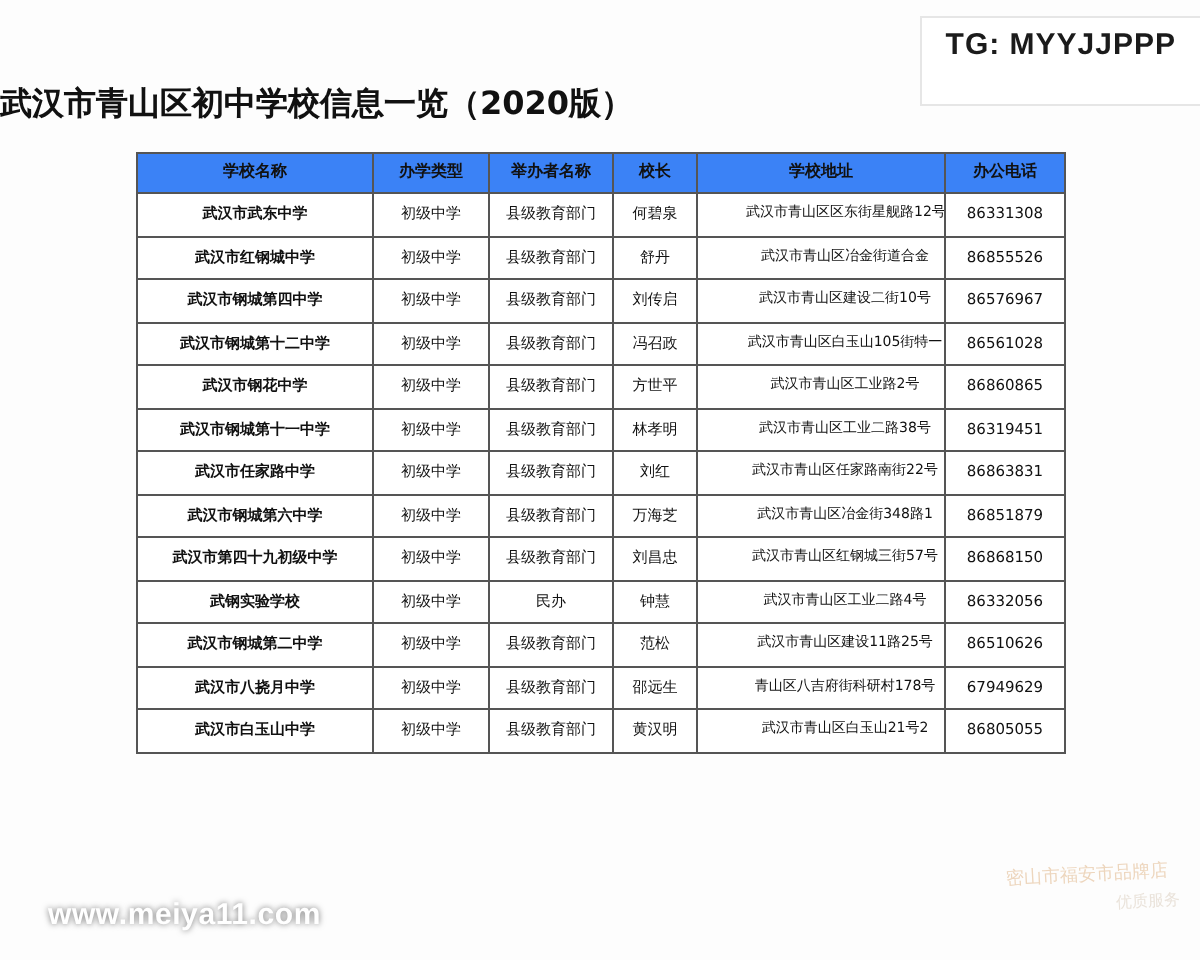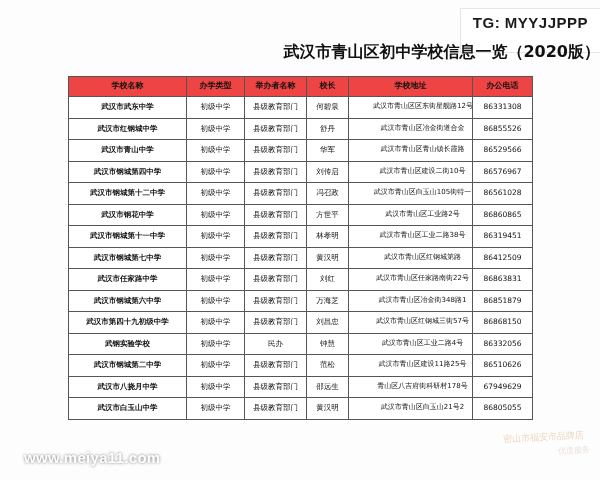--- a/index.html
+++ b/index.html
@@ -34,21 +34,21 @@
     padding: 5px 12px 21px 12px;
     font-family: "Liberation Sans", sans-serif;
     border: 1px solid #e6e6e6;
     border-right: none;
   }
   .doc-title {
     position: absolute;
     top: 42px;
     left: 0;
     width: 600px;
-    text-align: right;
+    text-align: left;
     font-size: 16px;
     font-weight: bold;
     color: #111111;
     font-family: "DejaVu Sans", "Liberation Sans", sans-serif;
   }
   table.schools {
     position: absolute;
     top: 76px;
     left: 68px;
     width: 464px;
@@ -64,21 +64,21 @@
     text-align: center;
     vertical-align: middle;
     color: #111111;
     font-family: "DejaVu Sans", "Liberation Sans", sans-serif;
     padding: 0;
     height: 20.5px;
     overflow: hidden;
     white-space: nowrap;
   }
   table.schools thead th {
-    background: #ef4444;
+    background: #3b82f6;
     font-weight: bold;
     font-size: 8px;
     height: 19px;
   }
   table.schools td.name {
     font-weight: bold;
     font-size: 7.5px;
   }
   table.schools td.addr {
     font-size: 7px;
@@ -165,28 +165,20 @@
       </tr>
       <tr>
         <td class="name">武汉市红钢城中学</td>
         <td>初级中学</td>
         <td>县级教育部门</td>
         <td>舒丹</td>
         <td class="addr">武汉市青山区冶金街道合金</td>
         <td class="phone">86855526</td>
       </tr>
       <tr>
-        <td class="name">武汉市青山中学</td>
-        <td>初级中学</td>
-        <td>县级教育部门</td>
-        <td>华军</td>
-        <td class="addr">武汉市青山区青山镇长霞路</td>
-        <td class="phone">86529566</td>
-      </tr>
-      <tr>
         <td class="name">武汉市钢城第四中学</td>
         <td>初级中学</td>
         <td>县级教育部门</td>
         <td>刘传启</td>
         <td class="addr">武汉市青山区建设二街10号</td>
         <td class="phone">86576967</td>
       </tr>
       <tr>
         <td class="name">武汉市钢城第十二中学</td>
         <td>初级中学</td>
@@ -203,28 +195,20 @@
         <td class="addr">武汉市青山区工业路2号</td>
         <td class="phone">86860865</td>
       </tr>
       <tr>
         <td class="name">武汉市钢城第十一中学</td>
         <td>初级中学</td>
         <td>县级教育部门</td>
         <td>林孝明</td>
         <td class="addr">武汉市青山区工业二路38号</td>
         <td class="phone">86319451</td>
-      </tr>
-      <tr>
-        <td class="name">武汉市钢城第七中学</td>
-        <td>初级中学</td>
-        <td>县级教育部门</td>
-        <td>黄汉明</td>
-        <td class="addr">武汉市青山区红钢城第路</td>
-        <td class="phone">86412509</td>
       </tr>
       <tr>
         <td class="name">武汉市任家路中学</td>
         <td>初级中学</td>
         <td>县级教育部门</td>
         <td>刘红</td>
         <td class="addr">武汉市青山区任家路南街22号</td>
         <td class="phone">86863831</td>
       </tr>
       <tr>

